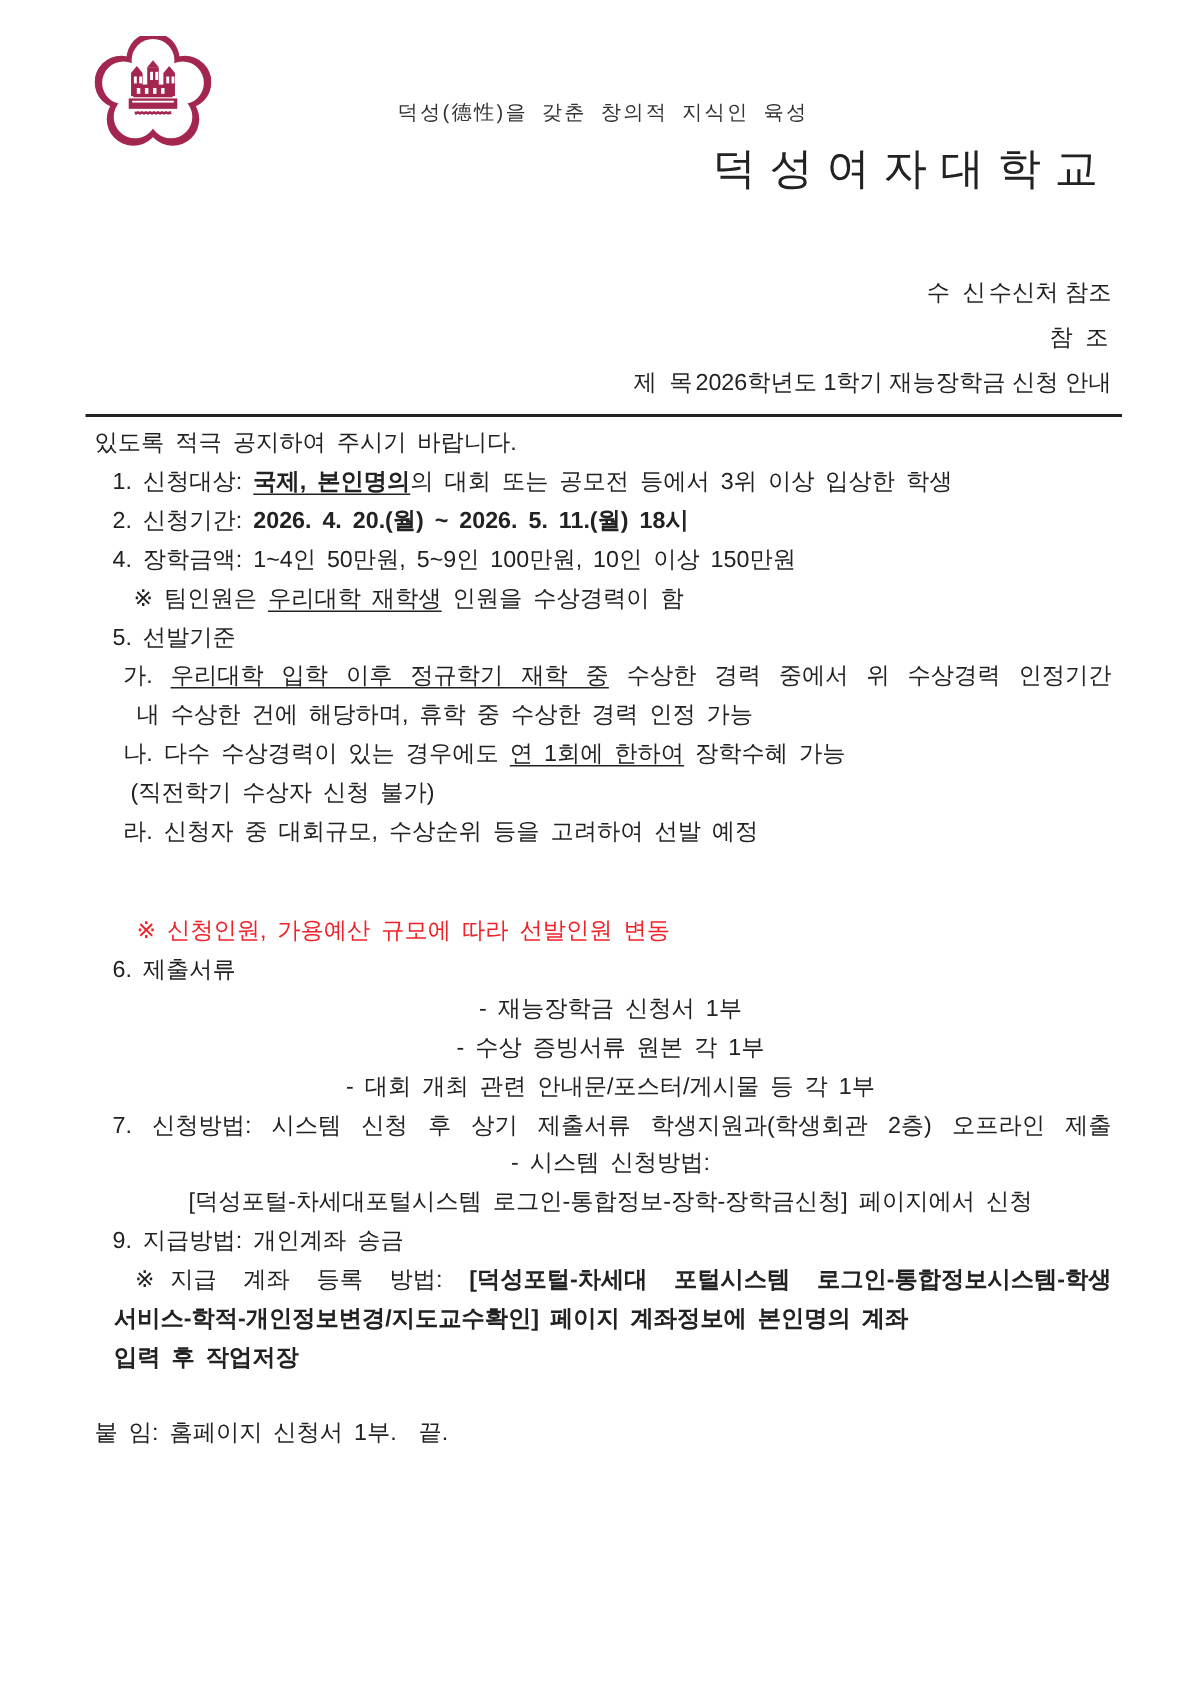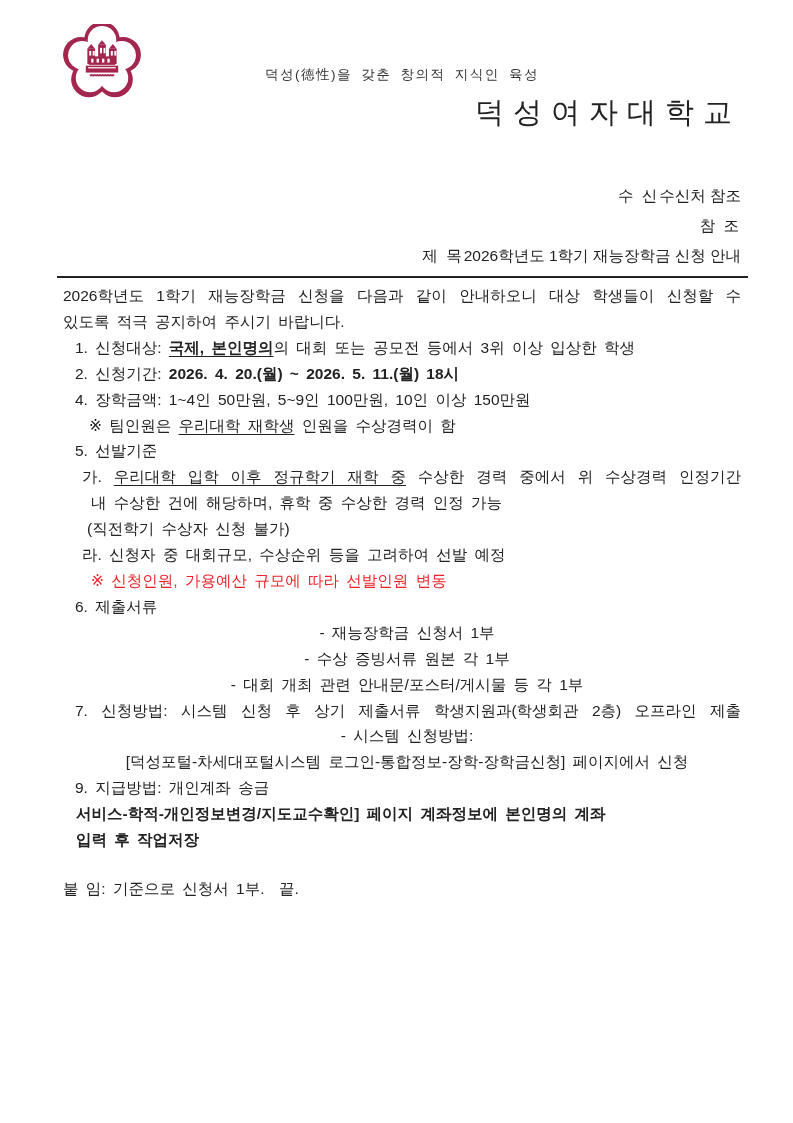--- a/index.html
+++ b/index.html
@@ -52,21 +52,21 @@
   .ind-cont   { padding-left: 28px; }
   .ind-paren  { padding-left: 24px; }
   .ind-note   { padding-left: 26px; }
   .ind-warn   { padding-left: 28px; }
   .ind-dash   { padding-left: 10px; text-align: center; }
   .ind-acct1  { padding-left: 27px; }
   .ind-acct2  { padding-left: 13px; }
   .b  { font-weight: bold; }
   .u  { text-decoration: underline; text-underline-offset: 3px; }
   .blue { color: var(--accent-blue, #0000f0); }
-  .red  { color: var(--accent-red, #ee2129); }
+  .red  { color: var(--accent-red, #ee2129); margin-top: 40px; }
   .attachment { margin-top: 26px; font-size: 15.5px; white-space: pre-wrap; word-spacing: 3px; }
 </style>
 </head>
 <body>
 
 <div class="page">
 
   <div class="letterhead">
     <svg class="emblem" viewBox="0 0 100 96" xmlns="http://www.w3.org/2000/svg">
 
@@ -119,48 +119,49 @@
 
   <div class="meta">
     <div class="meta-row"><span class="meta-label">수 신</span><span>수신처 참조</span></div>
     <div class="meta-row"><span class="meta-label">참 조</span><span></span></div>
     <div class="meta-row"><span class="meta-label">제 목</span><span>2026학년도 1학기 재능장학금 신청 안내</span></div>
   </div>
 
   <hr class="divider">
 
   <div class="doc-body">
-    <div class="line stretch">2026학년도 1학기 재능장학금 신청을 다음과 같이 안내하오니 대상 학생들이 신청할 수</div>
     <div class="line">있도록 적극 공지하여 주시기 바랍니다.</div>
 
     <div class="line ind-item"><span>1. 신청대상: </span><span class="b u">국제, 본인명의</span><span>의 대회 또는 공모전 등에서 3위 이상 입상한 학생</span></div>
 
     <div class="line ind-item"><span>2. 신청기간: </span><span class="b">2026. 4. 20.(월) ~ 2026. 5. 11.(월) 18시</span></div>
 
 
     <div class="line ind-item">4. 장학금액: 1~4인 50만원, 5~9인 100만원, 10인 이상 150만원</div>
     <div class="line ind-note"><span>※ 팀인원은 </span><span class="u">우리대학 재학생</span><span> 인원을 수상경력이 함</span></div>
 
     <div class="line ind-item">5. 선발기준</div>
     <div class="line ind-sub stretch"><span>가. </span><span class="u">우리대학 입학 이후 정규학기 재학 중</span><span> 수상한 경력 중에서 위 수상경력 인정기간</span></div>
     <div class="line ind-cont">내 수상한 건에 해당하며, 휴학 중 수상한 경력 인정 가능</div>
+    <div class="line ind-sub"><span>나. 다수 수상경력이 있는 경우에도 </span><span class="u">연 1회에 한하여</span><span> 장학수혜 가능</span></div>
     <div class="line ind-paren">(직전학기 수상자 신청 불가)</div>
     <div class="line ind-sub">라. 신청자 중 대회규모, 수상순위 등을 고려하여 선발 예정</div>
     <div class="line ind-warn red">※ 신청인원, 가용예산 규모에 따라 선발인원 변동</div>
 
     <div class="line ind-item">6. 제출서류</div>
     <div class="line ind-dash">- 재능장학금 신청서 1부</div>
     <div class="line ind-dash">- 수상 증빙서류 원본 각 1부</div>
     <div class="line ind-dash">- 대회 개최 관련 안내문/포스터/게시물 등 각 1부</div>
 
     <div class="line ind-item stretch">7. 신청방법: 시스템 신청 후 상기 제출서류 학생지원과(학생회관 2층) 오프라인 제출</div>
     <div class="line ind-dash">- 시스템 신청방법:</div>
     <div class="line ind-dash">[덕성포털-차세대포털시스템 로그인-통합정보-장학-장학금신청] 페이지에서 신청</div>
 
     <div class="line ind-item">9. 지급방법: 개인계좌 송금</div>
+    <div class="line ind-acct1 stretch"><span>※지급 계좌 등록 방법: </span><span class="b">[덕성포털-차세대 포털시스템 로그인-통합정보시스템-학생</span></div>
     <div class="line ind-acct2 b">서비스-학적-개인정보변경/지도교수확인] 페이지 계좌정보에 본인명의 계좌</div>
     <div class="line ind-acct2 b">입력 후 작업저장</div>
 
   </div>
 
-  <div class="attachment">붙 임: 기준으로 신청서 1부.  끝.</div>
+  <div class="attachment">붙 임: 홈페이지 신청서 1부.  끝.</div>
 
 </div>
 
 </body></html>

